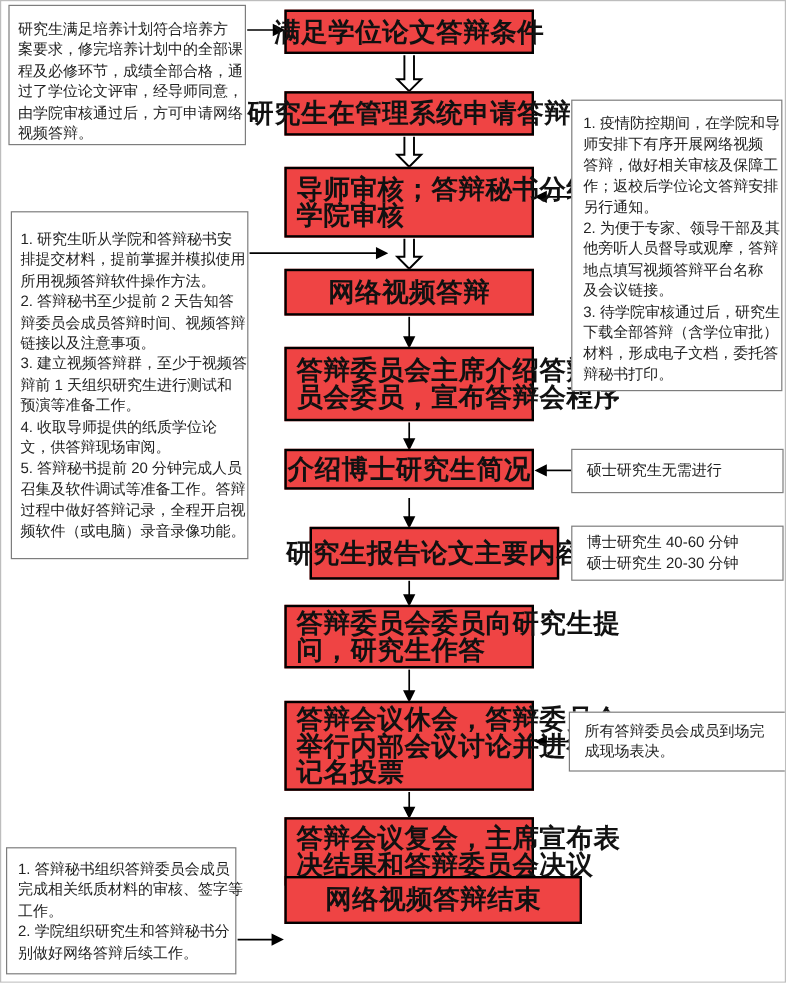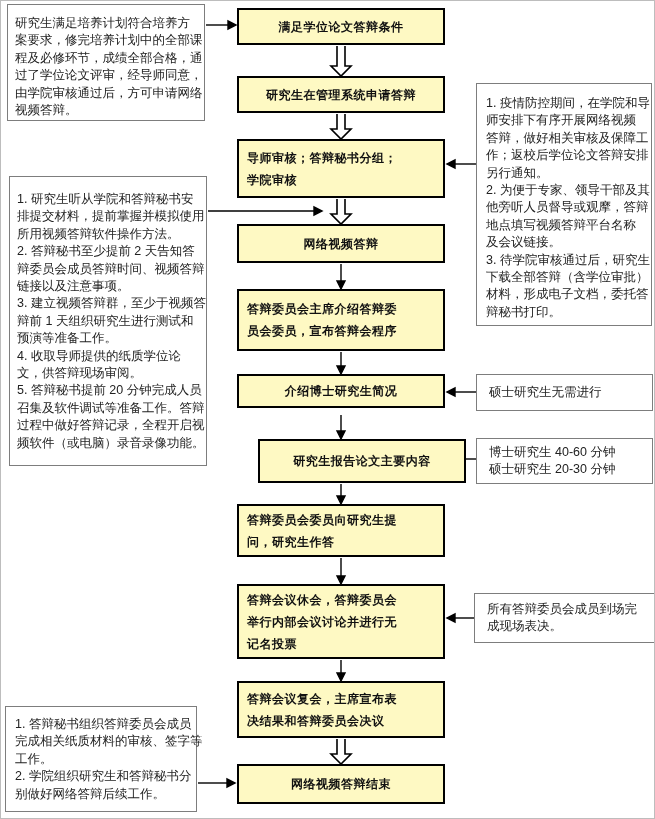--- a/index.html
+++ b/index.html
@@ -14,44 +14,44 @@
     color:#1c1c1c;
     overflow:hidden;
   }
   .arrow-layer{
     position:absolute;left:0;top:0;width:655px;height:819px;
     pointer-events:none;
   }
   .step{
     position:absolute;
     box-sizing:border-box;
-    background:#fef9c3;
+    background:#ef4444;
     border:2px solid #000000;
     display:flex;
     align-items:center;
     font-weight:700;
-    font-size:12px;
+    font-size:22px;
     line-height:22px;
     letter-spacing:0.5px;
     white-space:pre;
     color:#111;
   }
   .step.center{justify-content:center;text-align:center;}
   .step.left{justify-content:flex-start;text-align:left;padding-left:8px;}
   .note{
     position:absolute;
     box-sizing:border-box;
     background:#ffffff;
     border:1px solid #7d7d7d;
     font-size:12.5px;
     line-height:17.4px;
     white-space:pre;
     color:#222;
   }
-  .note.pad-a{padding:11px 7px;font-family:Liberation Mono, monospace;}
+  .note.pad-a{padding:11px 7px;}
   .note.pad-b{padding:14px 7px;}
   .note.pad-c{padding:9px 9px;}
   .note.pad-d{padding:11px 9px;}
   .note.vcenter{display:flex;align-items:center;padding:0 0 0 12px;}
 </style>
 </head>
 <body>
 
 <div class="page">
 
@@ -109,21 +109,21 @@
 员会委员，宣布答辩会程序</div>
   <div class="step center" style="left:236px;top:373px;width:208px;height:34px;">介绍博士研究生简况</div>
   <div class="step center" style="left:236px;top:438px;width:208px;height:44px;margin-left:21px;">研究生报告论文主要内容</div>
   <div class="step left" style="left:236px;top:503px;width:208px;height:53px;">答辩委员会委员向研究生提
 问，研究生作答</div>
   <div class="step left" style="left:236px;top:583px;width:208px;height:75px;">答辩会议休会，答辩委员会
 举行内部会议讨论并进行无
 记名投票</div>
   <div class="step left" style="left:236px;top:680px;width:208px;height:57px;">答辩会议复会，主席宣布表
 决结果和答辩委员会决议</div>
-  <div class="step center" style="left:236px;top:763px;width:208px;height:40px;">网络视频答辩结束</div>
+  <div class="step center" style="left:236px;top:729px;width:248px;height:40px;">网络视频答辩结束</div>
 
   <div class="note pad-a" style="left:6px;top:3px;width:198px;height:117px;">研究生满足培养计划符合培养方
 案要求，修完培养计划中的全部课
 程及必修环节，成绩全部合格，通
 过了学位论文评审，经导师同意，
 由学院审核通过后，方可申请网络
 视频答辩。</div>
   <div class="note pad-b" style="left:8px;top:175px;width:198px;height:290px;">1. 研究生听从学院和答辩秘书安
 排提交材料，提前掌握并模拟使用
 所用视频答辩软件操作方法。

